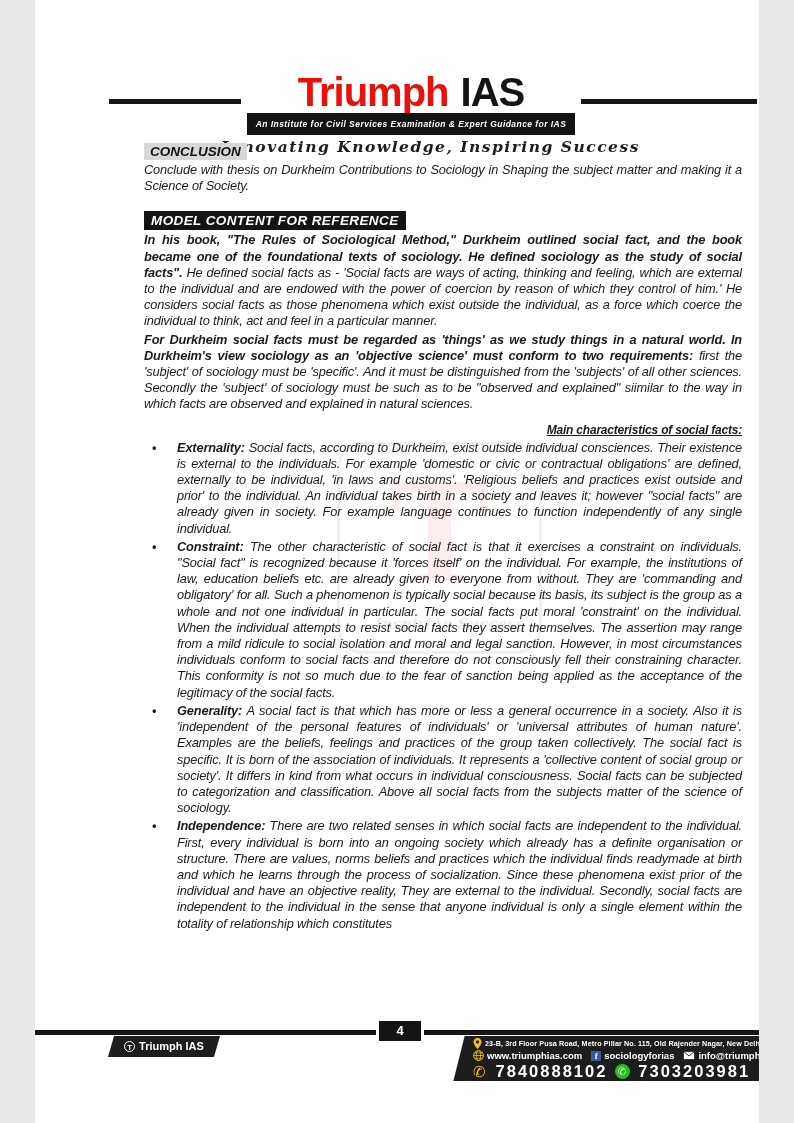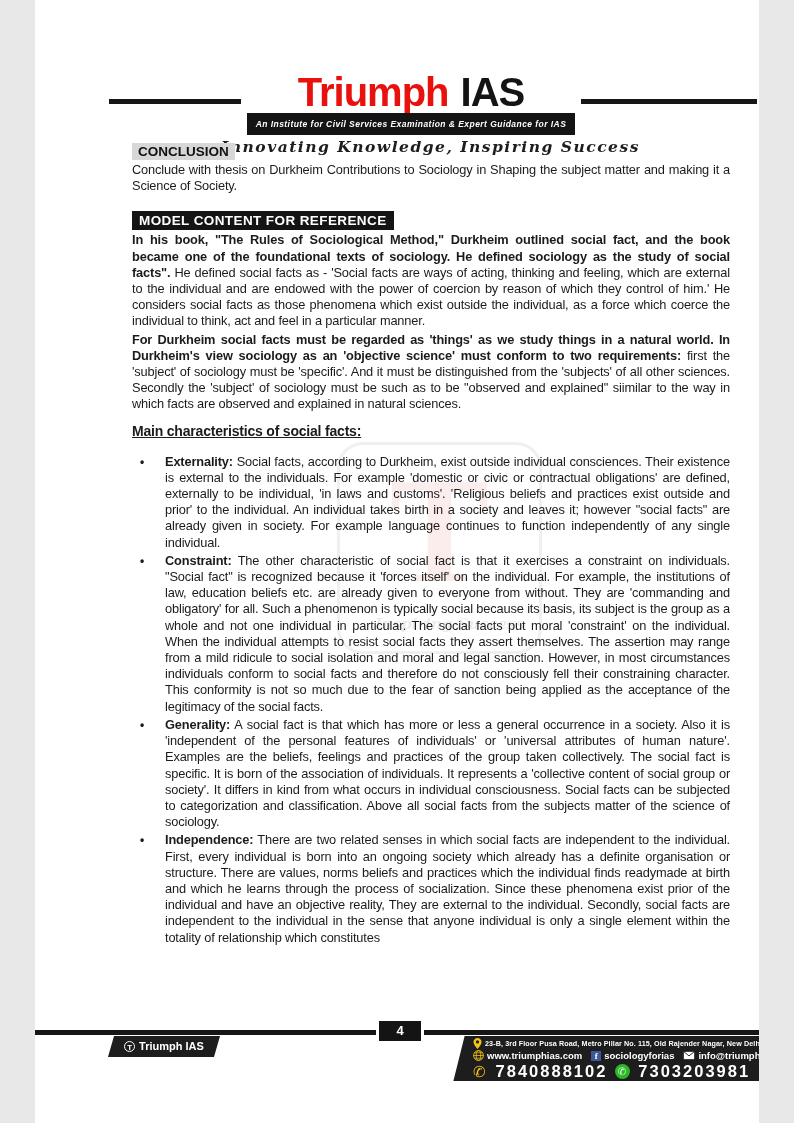--- a/index.html
+++ b/index.html
@@ -45,35 +45,36 @@
   .wm-letter {
     font-size:150px; font-weight:bold; line-height:170px;
     color:rgba(220,30,20,0.08); font-family:"Liberation Serif", serif;
   }
   .wm-tagline {
     font-family:"DejaVu Serif", serif; font-style:italic; font-weight:bold;
     font-size:15px; color:rgba(90,90,90,0.12);padding-left:20px;
   }
 
   
-  .content { position:absolute; left:97px; top:142px; width:598px; z-index:2; }
+  .content { position:absolute; left:109px; top:142px; width:598px; z-index:2;font-style:italic; }
   .chip { display:inline-block; font-weight:bold; font-size:13.5px; line-height:15px; }
   .chip-gray  { background:#d7d7d7; color:#111; padding:1px 6px; }
   .chip-black { background:#141414; color:#fff; padding:2px 7px; letter-spacing:0.4px; margin-top:17px; }
   .body-text {
     font-size:12.8px; line-height:16.2px; text-align:justify; color:#1b1b1b;
     letter-spacing:-0.15px;
   }
   .intro { margin-top:2px; }
   .para  { margin-top:2px; }
   .b { font-weight:bold; }
   .char-heading {
-    margin-top:10px; margin-bottom:15px;
-    font-size:14px; font-weight:bold; text-decoration:underline;
+    margin-top:10px; margin-bottom:3px;
+    font-size:12px; font-weight:bold; text-decoration:underline;
     letter-spacing:-0.2px;
+    text-align:right;
   }
   ul.bullets { list-style:none; }
   ul.bullets li { position:relative; padding-left:33px; margin-bottom:2px; }
   ul.bullets li .dot {
     position:absolute; left:8px; top:0; font-size:12px; font-weight:bold;
   }
 
   
   .frule {
     position:absolute; left:0; top:1030px; width:794px; height:4px;

